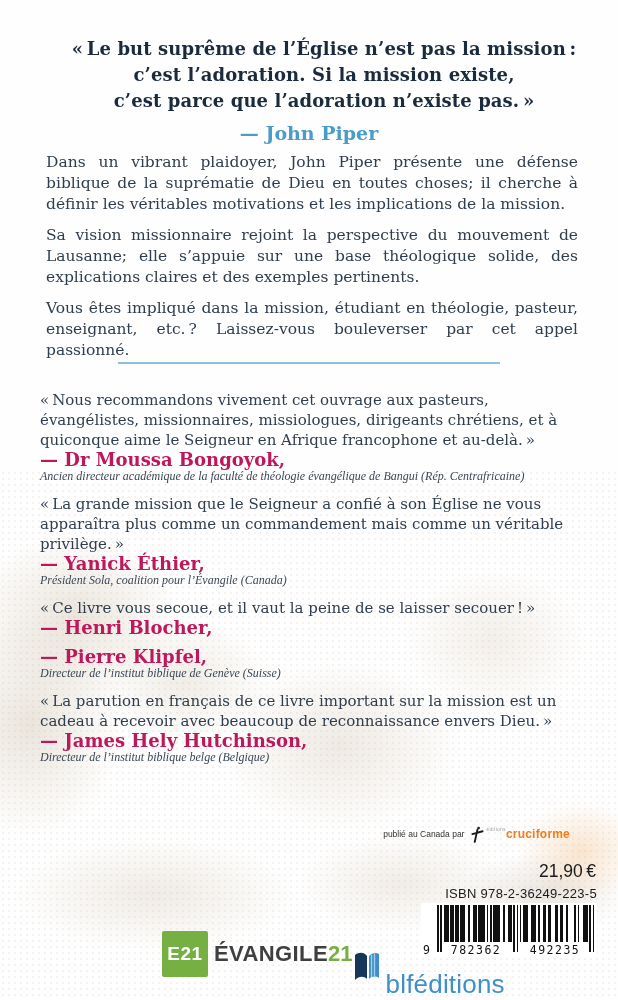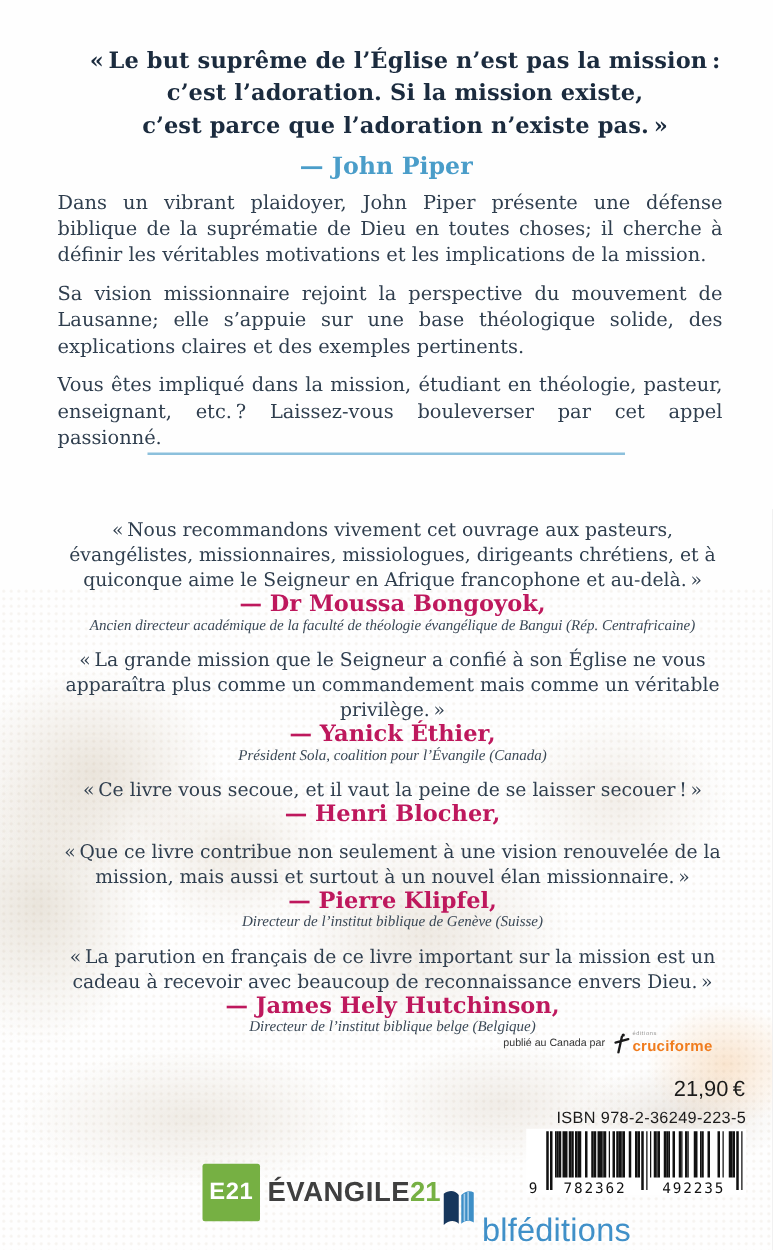--- a/index.html
+++ b/index.html
@@ -37,37 +37,37 @@
   .synopsis p{
     margin:0 0 10px 0;font-size:15.5px;line-height:21px;color:#2f3e4e;
     text-align:justify;text-justify:inter-word;
   }
   
   .divider{
     position:absolute;top:362px;left:118px;width:382px;height:2px;border:0;
     background:#8cc0dc;margin:0;
   }
   
-  .testimonials{position:absolute;top:414px;left:40px;width:548px;text-align:center;}
+  .testimonials{position:absolute;top:390px;left:40px;width:548px;text-align:left;}
   .testimonial{margin:0 0 10px 0;padding:0;}
   .t-quote{font-size:15px;line-height:20px;color:#2f3e4e;}
   .t-author{font-size:18px;line-height:19px;font-weight:bold;color:#be185d;}
   .t-credit{
     font-family:"Liberation Serif", serif;font-style:italic;
     font-size:12px;line-height:15px;color:#3a4856;white-space:nowrap;
   }
   
   .publisher-row{
     position:absolute;top:822px;right:48px;height:24px;
     display:flex;align-items:center;gap:7px;
     font-family:"Liberation Sans", sans-serif;
   }
   .publisher-prefix{font-size:8.5px;color:#333;}
   .cruci-logo{display:flex;align-items:center;gap:2px;}
-  .cruci-text{display:flex;flex-direction:column;line-height:1;}
+  .cruci-text{display:flex;line-height:1;}
   .cruci-small{font-size:4.5px;color:#999;letter-spacing:.5px;margin-bottom:1px;}
   .cruci-word{font-size:12px;font-weight:bold;color:#f07c1e;letter-spacing:.2px;}
   
   .price{
     position:absolute;top:861px;right:22px;
     font-family:"Liberation Sans", sans-serif;font-size:17.5px;color:#1a1a1a;
   }
   .isbn{
     position:absolute;top:886px;right:21px;
     font-family:"Liberation Sans", sans-serif;font-size:13px;color:#1a1a1a;letter-spacing:.3px;
@@ -132,21 +132,20 @@
     <blockquote class="testimonial">
       <div class="t-quote">« La grande mission que le Seigneur a confié à son Église ne vous apparaîtra plus comme un commandement mais comme un véritable privilège. »</div>
       <div class="t-author">— Yanick Éthier,</div>
       <div class="t-credit">Président Sola, coalition pour l’Évangile (Canada)</div>
     </blockquote>
     <blockquote class="testimonial">
       <div class="t-quote">« Ce livre vous secoue, et il vaut la peine de se laisser secouer ! »</div>
       <div class="t-author">— Henri Blocher,</div>
     </blockquote>
     <blockquote class="testimonial">
-      <div class="t-quote">« Que ce livre contribue non seulement à une vision renouvelée de la mission, mais aussi et surtout à un nouvel élan missionnaire. »</div>
       <div class="t-author">— Pierre Klipfel,</div>
       <div class="t-credit">Directeur de l’institut biblique de Genève (Suisse)</div>
     </blockquote>
     <blockquote class="testimonial">
       <div class="t-quote">« La parution en français de ce livre important sur la mission est un cadeau à recevoir avec beaucoup de reconnaissance envers Dieu. »</div>
       <div class="t-author">— James Hely Hutchinson,</div>
       <div class="t-credit">Directeur de l’institut biblique belge (Belgique)</div>
     </blockquote>
   </section>
 

